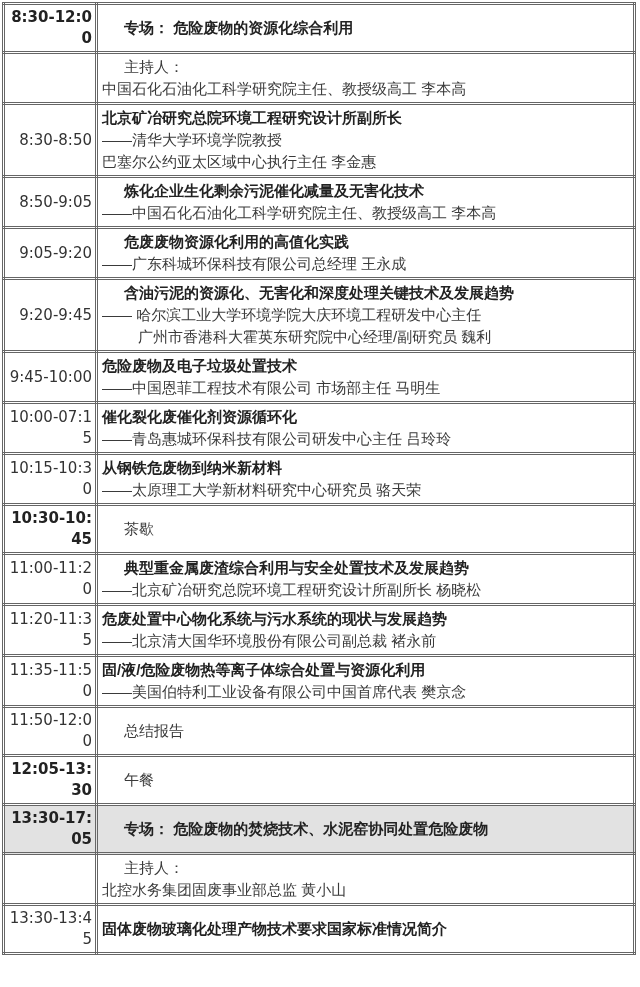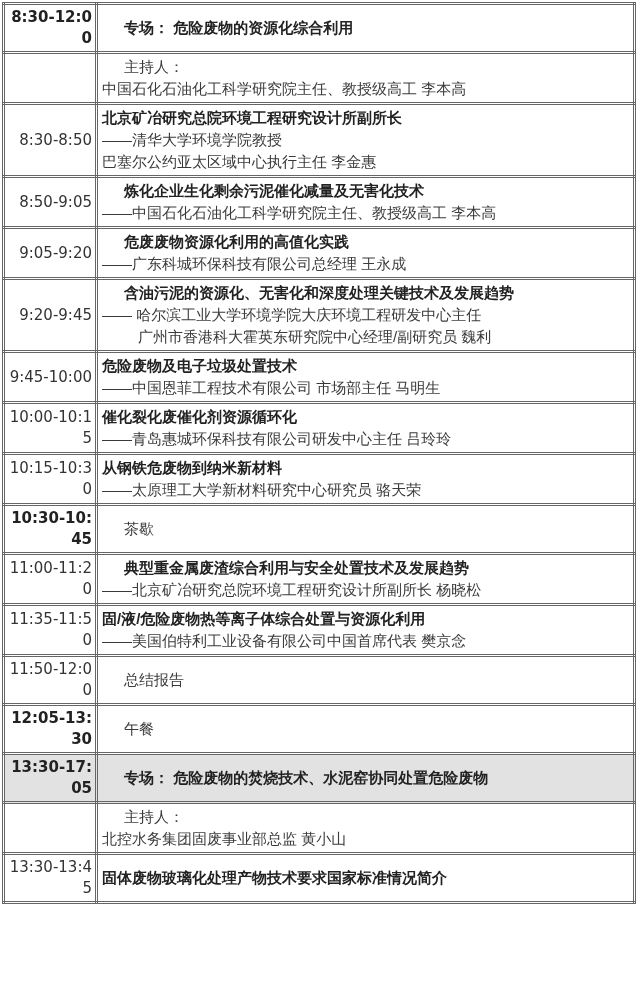--- a/index.html
+++ b/index.html
@@ -112,21 +112,21 @@
           </td>
         </tr>
         <tr class="sched-row">
           <td class="time-cell">9:45-10:00</td>
           <td class="content-cell">
             <div class="line bold">危险废物及电子垃圾处置技术</div>
             <div class="line">——中国恩菲工程技术有限公司 市场部主任 马明生</div>
           </td>
         </tr>
         <tr class="sched-row">
-          <td class="time-cell">10:00-10:15</td>
+          <td class="time-cell">10:00-07:15</td>
           <td class="content-cell">
             <div class="line bold">催化裂化废催化剂资源循环化</div>
             <div class="line">——青岛惠城环保科技有限公司研发中心主任 吕玲玲</div>
           </td>
         </tr>
         <tr class="sched-row">
           <td class="time-cell">10:15-10:30</td>
           <td class="content-cell">
             <div class="line bold">从钢铁危废物到纳米新材料</div>
             <div class="line">——太原理工大学新材料研究中心研究员 骆天荣</div>
@@ -136,20 +136,27 @@
           <td class="time-cell bold">10:30-10:45</td>
           <td class="content-cell">
             <div class="line indent1">茶歇</div>
           </td>
         </tr>
         <tr class="sched-row">
           <td class="time-cell">11:00-11:20</td>
           <td class="content-cell">
             <div class="line bold indent1">典型重金属废渣综合利用与安全处置技术及发展趋势</div>
             <div class="line">——北京矿冶研究总院环境工程研究设计所副所长 杨晓松</div>
+          </td>
+        </tr>
+        <tr class="sched-row">
+          <td class="time-cell">11:20-11:35</td>
+          <td class="content-cell">
+            <div class="line bold">危废处置中心物化系统与污水系统的现状与发展趋势</div>
+            <div class="line">——北京清大国华环境股份有限公司副总裁 褚永前</div>
           </td>
         </tr>
         <tr class="sched-row">
           <td class="time-cell">11:35-11:50</td>
           <td class="content-cell">
             <div class="line bold">固/液/危险废物热等离子体综合处置与资源化利用</div>
             <div class="line">——美国伯特利工业设备有限公司中国首席代表 樊京念</div>
           </td>
         </tr>
         <tr class="sched-row">

